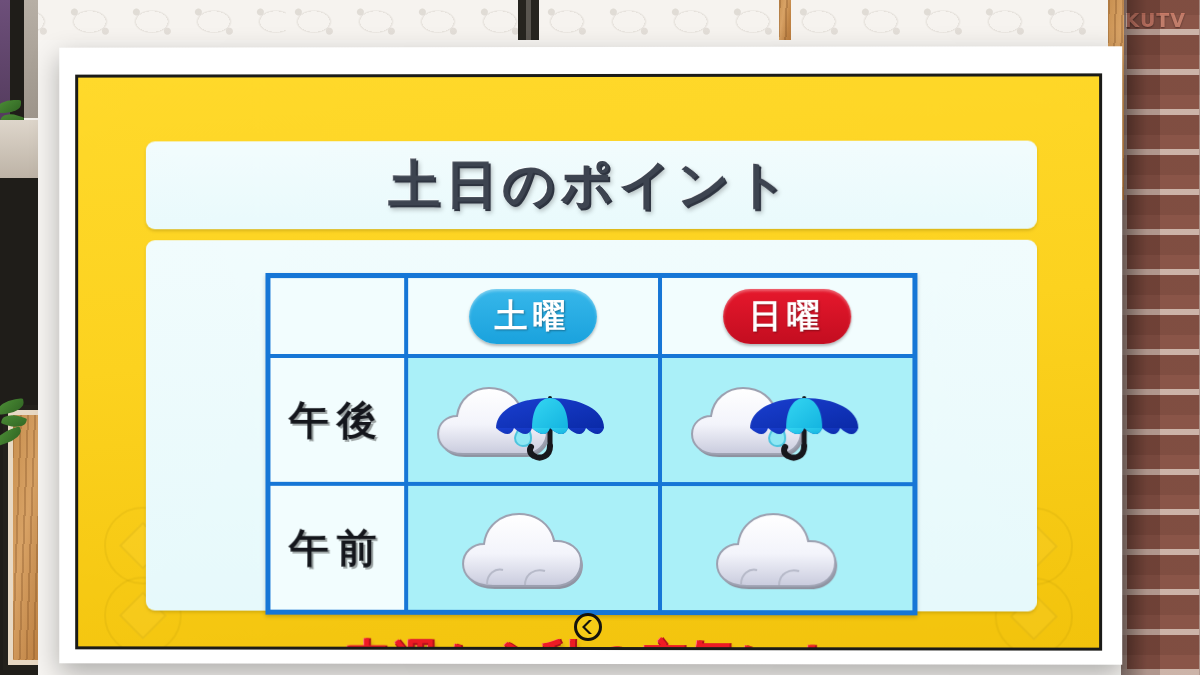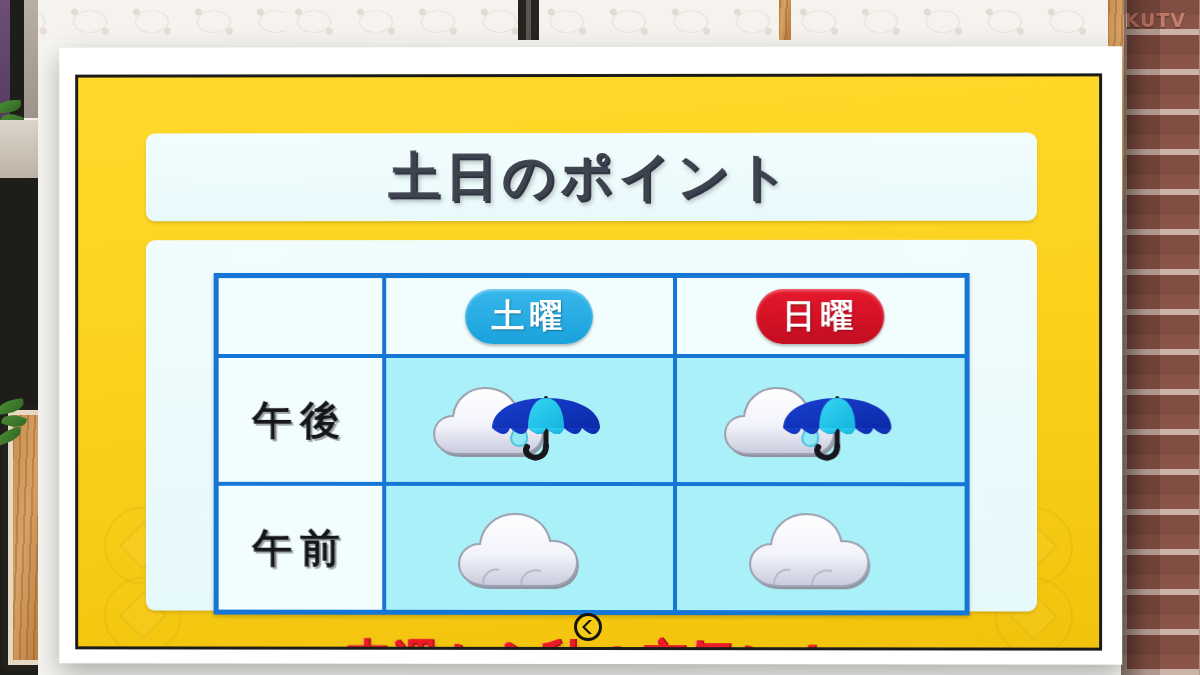--- a/index.html
+++ b/index.html
@@ -93,21 +93,21 @@
   }
   .wm i{
     position:absolute; left:50%; top:50%; width:34px; height:34px;
     transform:translate(-50%,-50%) rotate(45deg);
     border:2px solid rgba(150,120,0,.22);
     background:rgba(255,255,255,.07);
   }
 
   
   #title-panel {
-    position:absolute; left:68px; top:56px; right:62px; height:88px;
+    position:absolute; left:68px; top:64px; right:62px; height:88px;
     background:linear-gradient(180deg,#f2fcfd,#e9fafc);
     border-radius:9px;
     box-shadow:0 2px 3px rgba(120,95,0,.25);
     display:flex; align-items:center; justify-content:center;
   }
   #title-text {
     font-family:"DejaVu Sans","Liberation Sans",sans-serif;
     font-size:52px; font-weight:bold; letter-spacing:5px;
     color:#3d4450;
     text-shadow:
@@ -121,21 +121,21 @@
     background:linear-gradient(180deg,#f1fcfd,#e6f9fb);
     border-radius:9px;
     box-shadow:0 2px 3px rgba(120,95,0,.25);
     display:flex; flex-direction:column; align-items:center;
   }
 
   
   #wx-table {
     margin-top:33px;
     border-collapse:separate; border-spacing:0;
-    width:756px;
+    width:652px;
     border:3px solid #1676d6;
     background:#1676d6;
     box-shadow:0 2px 4px rgba(0,0,0,.18);
   }
   #wx-table td, #wx-table th {
     border:2px solid #1676d6;
     text-align:center; vertical-align:middle;
   }
   .col-label { width:152px; }
   .col-day   { width:262px; }

